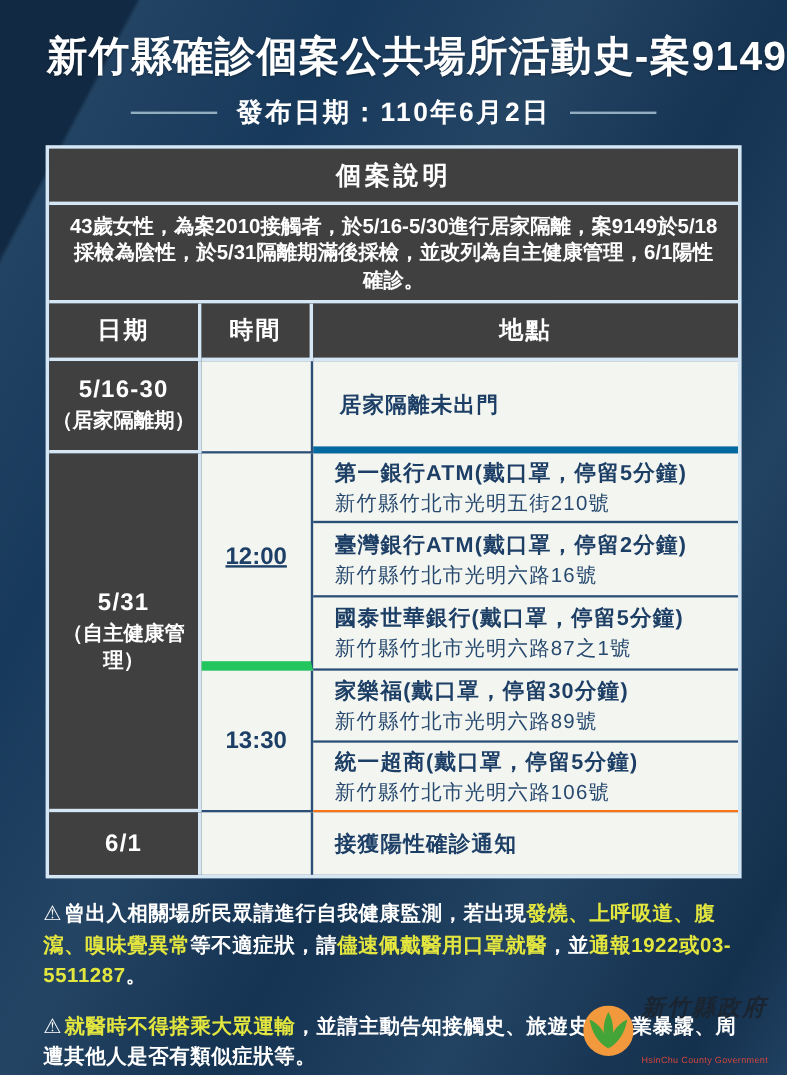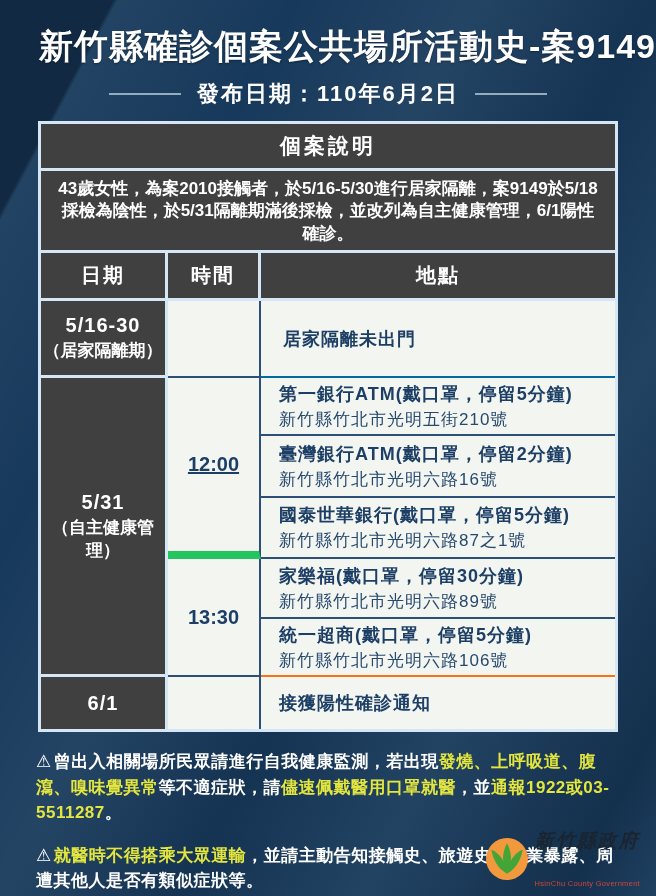--- a/index.html
+++ b/index.html
@@ -88,21 +88,21 @@
   .t3 { grid-area: 8 / 2 / 10 / 3; border-bottom: 2px solid #2c4f77; }
   .t4 { grid-area: 10 / 2; }
 
   .loc {
     display: flex; flex-direction: column; justify-content: center;
     padding: 6px 18px; gap: 2px;
   }
   .loc .loc-name { font-size: 18px; font-weight: bold; letter-spacing: 1px; }
   .loc .loc-addr { font-size: 17px; color: #27496e; letter-spacing: 1px; }
   .loc .loc-addr:empty { display: none; }
-  .l1 { grid-area: 4 / 3; border-bottom: 2px solid #0369a1; padding-left: 22px; }
+  .l1 { grid-area: 4 / 3; border-bottom: 6px solid #0369a1; padding-left: 22px; }
   .l2 { grid-area: 5 / 3; border-bottom: 2px solid #2c4f77; }
   .l3 { grid-area: 6 / 3; border-bottom: 2px solid #2c4f77; }
   .l4 { grid-area: 7 / 3; border-bottom: 2px solid #2c4f77; }
   .l5 { grid-area: 8 / 3; border-bottom: 2px solid #2c4f77; }
   .l6 { grid-area: 9 / 3; border-bottom: 2px solid #f97316; }
   .l7 { grid-area: 10 / 3; }
 
   .notes { margin: 14px 36px 0; }
   .note {
     color: #ffffff; font-size: 17px; font-weight: bold;

